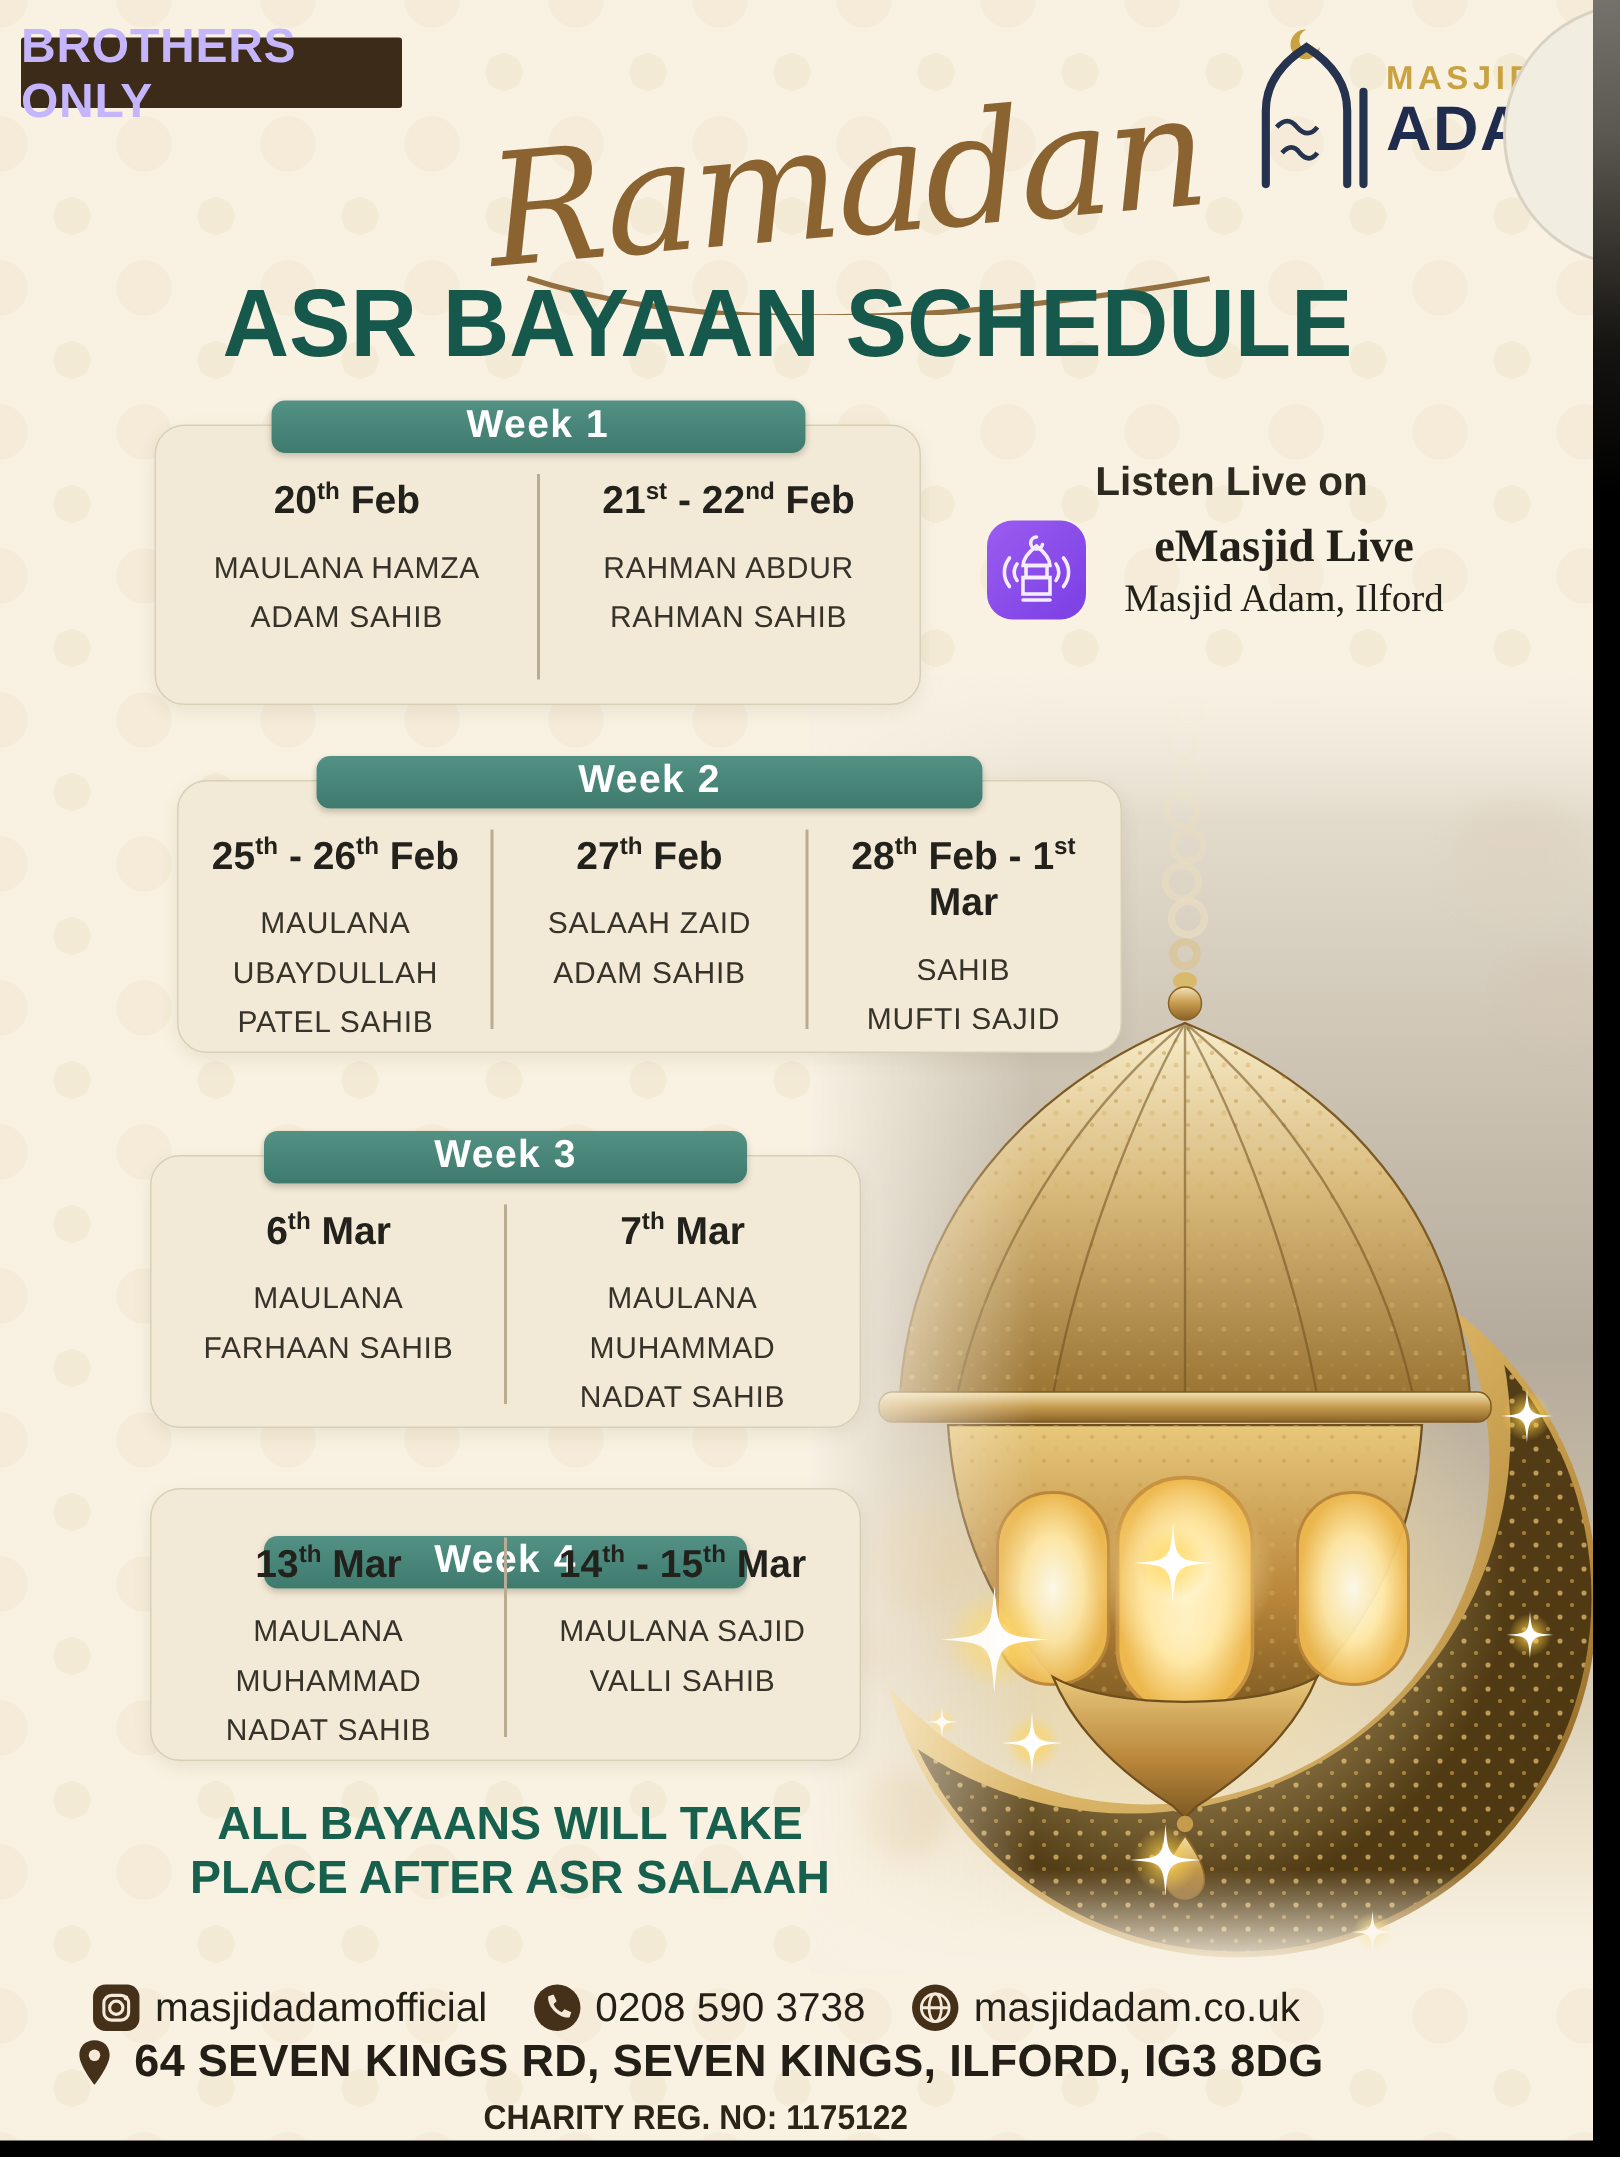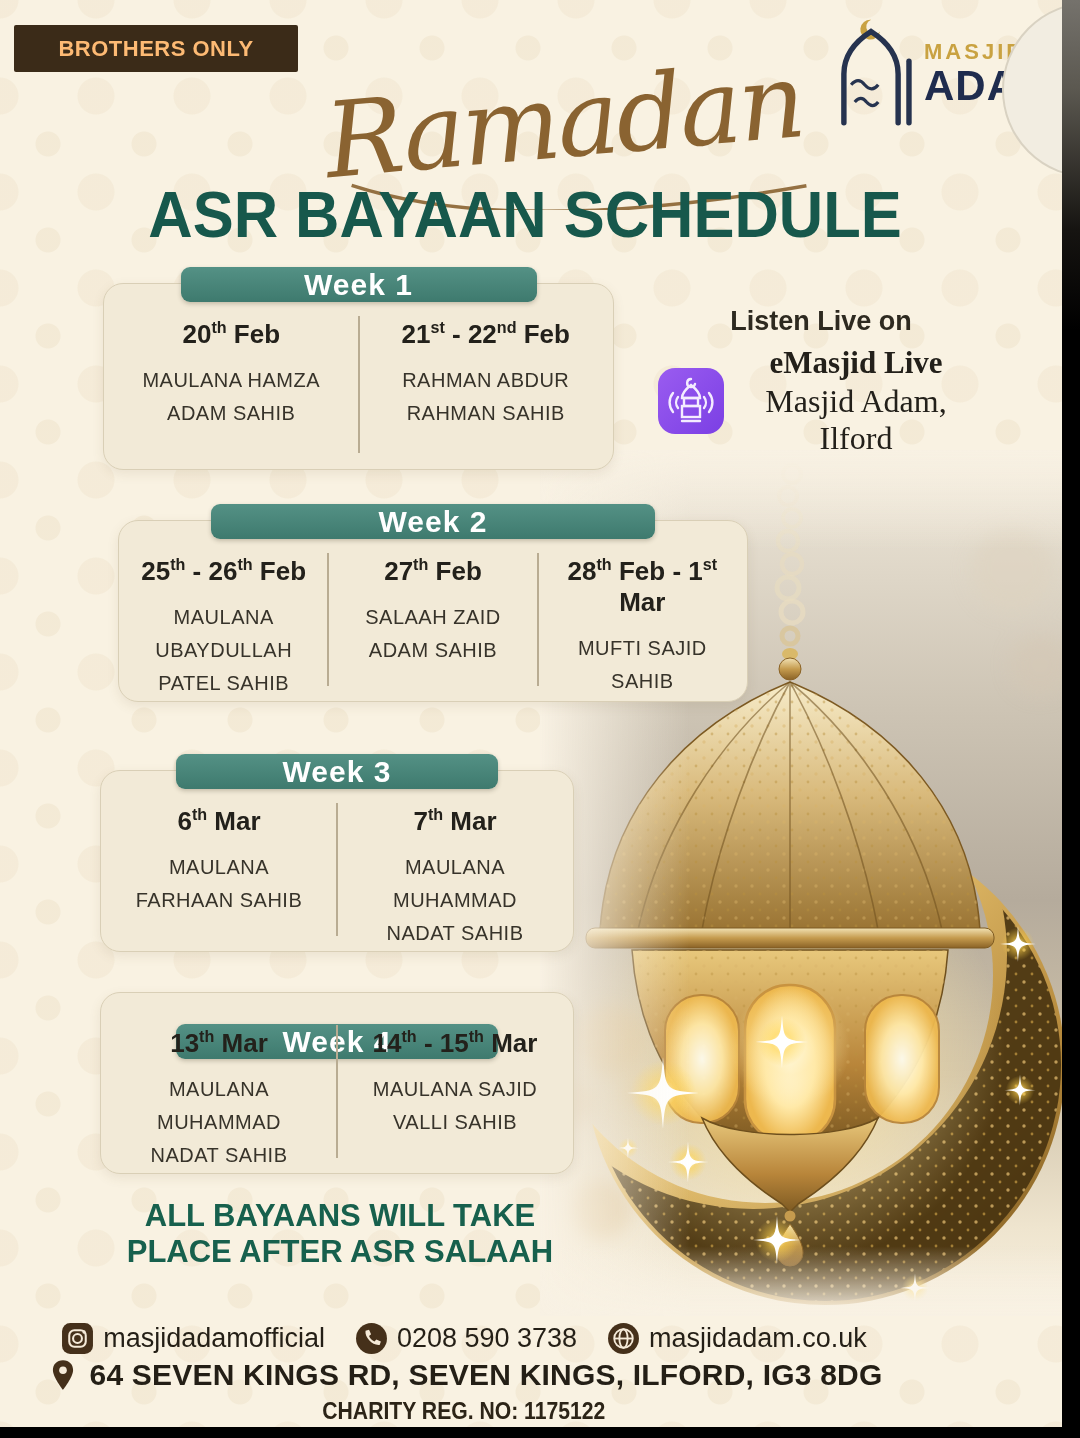--- a/index.html
+++ b/index.html
@@ -5,46 +5,46 @@
   html,body{margin:0;padding:0;background:#000;}
   .page{position:relative;width:1080px;height:1438px;overflow:hidden;
     background-color:#f9f2e2;
     background-image:
       radial-gradient(circle, rgba(205,178,130,0.13) 12px, rgba(205,178,130,0) 13px),
       radial-gradient(circle, rgba(205,178,130,0.10) 18px, rgba(205,178,130,0) 19px);
     background-size:96px 96px,96px 96px;background-position:0 0,48px 48px;
     font-family:"Liberation Sans",sans-serif;color:#2c261c;}
   .abs{position:absolute;}
   
-  .badge{left:14px;top:25px;width:284px;height:47px;background:#3b2b18;border-radius:2px;
-    display:flex;align-items:center;justify-content:center;color:#fdba74;font-weight:bold;
-    font-size:22px;letter-spacing:.5px;z-index:2;}
+  .badge{left:14px;top:25px;width:254px;height:47px;background:#3b2b18;border-radius:2px;
+    display:flex;align-items:center;justify-content:center;color:#c4b5fd;font-weight:bold;
+    font-size:32px;letter-spacing:.5px;z-index:2;}
   
   .script-wrap{left:295px;top:35px;width:530px;height:175px;z-index:2;}
   
   .main-title{left:40px;top:178px;width:970px;text-align:center;z-index:2;
     color:#17584c;font-size:64px;font-weight:bold;letter-spacing:0px;transform:scaleX(.96);}
   
   .logo{left:824px;top:8px;width:230px;height:130px;display:flex;align-items:center;z-index:2;}
   .logo-texts{display:flex;flex-direction:column;margin-left:6px;}
   .logo-masjid{color:#c9a241;font-size:22px;font-weight:bold;letter-spacing:3px;}
   .logo-adam{color:#1f2c4e;font-size:42px;font-weight:bold;letter-spacing:1px;line-height:1.0;}
   
   .listen{left:656px;top:306px;width:330px;z-index:2;}
   .listen-heading{text-align:center;font-size:27px;font-weight:bold;color:#2e2a20;}
   .listen-row{display:flex;align-items:center;margin-top:8px;}
   .listen-texts{flex:1;text-align:center;font-family:"Liberation Serif",serif;}
   .listen-platform{font-size:31px;font-weight:bold;color:#23201a;}
-  .listen-sub{font-size:32px;color:#23201a;margin-top:2px;}
+  .listen-sub{font-size:26px;color:#23201a;margin-top:2px;}
   
   .week-card{position:absolute;background:#f2ead7;border:1px solid #d9cfb6;border-radius:20px;
     box-shadow:0 4px 12px rgba(110,90,50,.10);z-index:2;}
   .week-pill{position:absolute;top:-17px;left:50%;transform:translateX(-50%);height:35px;
     background:linear-gradient(180deg,#549185,#3e7a6e);border-radius:9px;color:#fff;
-    display:flex;align-items:center;justify-content:center;font-size:30px;font-weight:bold;
+    display:flex;justify-content:center;font-size:26px;font-weight:bold;
     letter-spacing:1px;box-shadow:0 2px 4px rgba(60,50,30,.25);}
   .slots{display:flex;height:100%;padding-top:26px;box-sizing:border-box;}
   .slot{flex:1;position:relative;text-align:center;padding:0 10px;}
   .slot:not(:last-child)::after{content:'';position:absolute;right:-1px;top:4%;bottom:10%;
     width:2px;background:#b9ac92;}
   .slot-date{font-size:26px;font-weight:bold;color:#23211b;margin-top:8px;}
   .slot-date sup{font-size:62%;}
   .slot-name{font-size:20px;color:#37332a;margin-top:14px;line-height:33px;letter-spacing:.5px;}
   
   .note{left:105px;top:1198px;width:470px;text-align:center;color:#17604d;font-weight:bold;
@@ -317,22 +317,22 @@
         <div class="slot">
           <div class="slot-date">27<sup>th</sup> Feb</div>
           <div class="slot-name">
             <div>SALAAH ZAID</div>
             <div>ADAM SAHIB</div>
           </div>
         </div>
         <div class="slot">
           <div class="slot-date">28<sup>th</sup> Feb - 1<sup>st</sup> Mar</div>
           <div class="slot-name">
+            <div>SAHIB</div>
             <div>MUFTI SAJID</div>
-            <div>SAHIB</div>
           </div>
         </div>
       </div>
   </div>
   <div class="week-card" style="left:100px;top:770px;width:472px;height:180px;">
     <div class="week-pill" style="width:322px;">
         <span>Week 3</span>
       </div>
     <div class="slots">
         <div class="slot">

